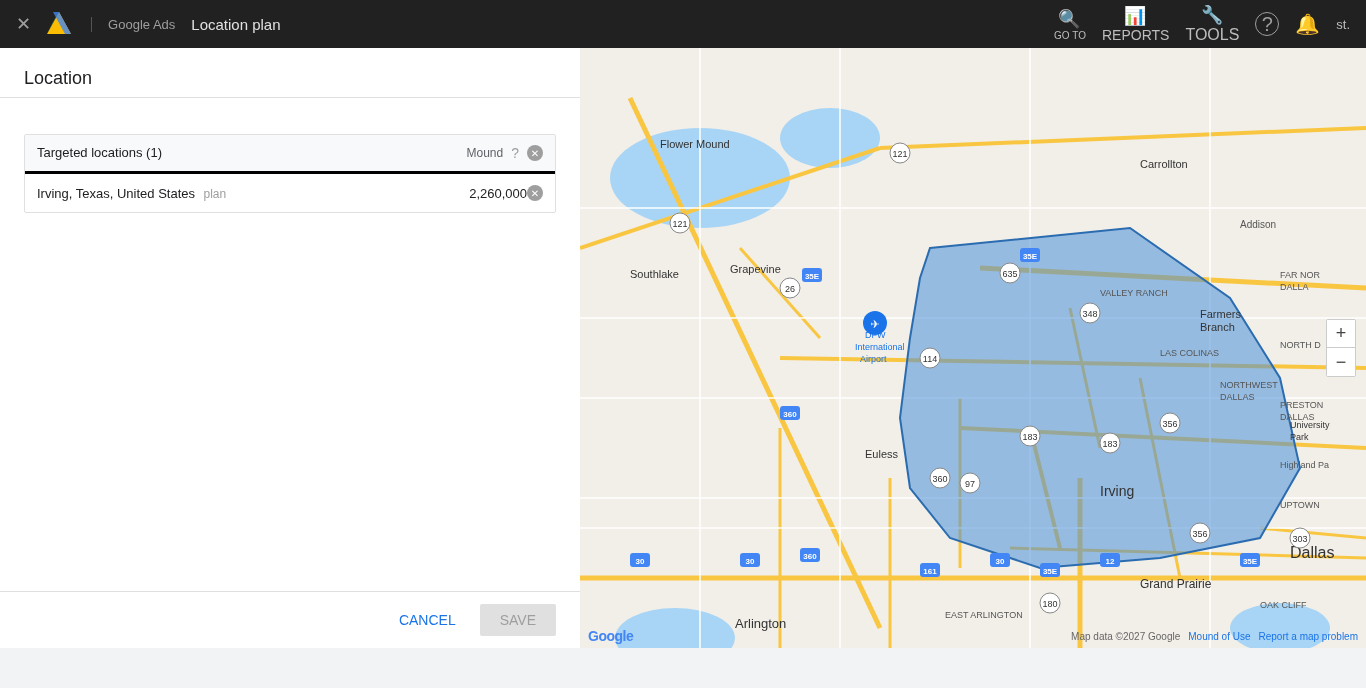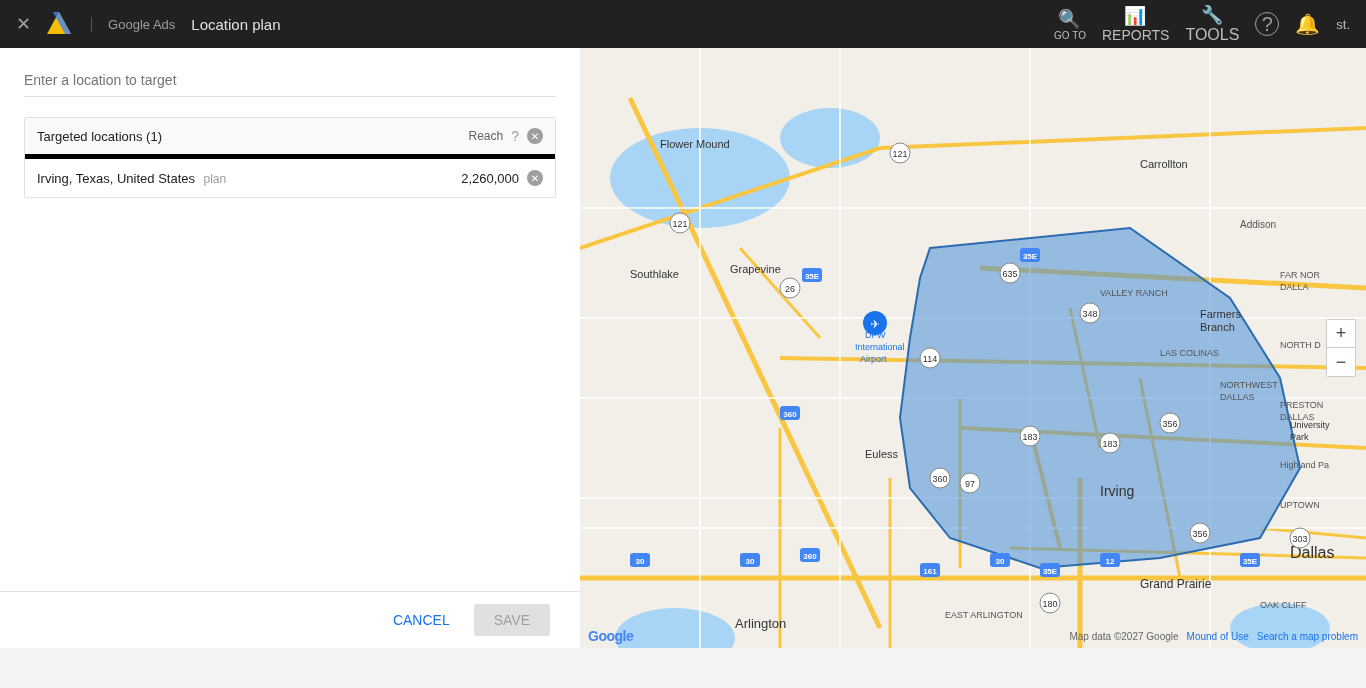--- a/index.html
+++ b/index.html
@@ -186,24 +186,24 @@
       color: #9e9e9e;
       outline: none;
     }
     .targeted-section {
       margin-top: 20px;
       border: 1px solid #e0e0e0;
       border-radius: 2px;
     }
     .targeted-header {
       display: flex;
-      align-items: flex-end;
+      align-items: flex-start;
       justify-content: space-between;
       padding: 10px 12px;
-      border-bottom: 5px solid #000000;
+      border-bottom: 3px solid #000000;
       background: #f8f9fa;
     }
     .targeted-header-left {
       font-size: 13px;
       color: #202124;
       font-weight: 500;
     }
     .targeted-header-right {
       display: flex;
       align-items: center;
@@ -237,28 +237,27 @@
       padding: 10px 12px;
     }
     .location-type {
       font-size: 12px;
       color: #9e9e9e;
       margin-left: 4px;
     }
     .location-row-right {
       display: flex;
       align-items: center;
-      gap: 8px;
     }
     .location-reach {
       font-size: 13px;
       color: #202124;
     }
     .dialog-footer {
-      padding: 12px 30px;
+      padding: 12px 24px;
       display: flex;
       justify-content: flex-end;
       align-items: center;
       gap: 12px;
       border-top: 1px solid #e0e0e0;
     }
     .btn-cancel {
       background: none;
       border: none;
       color: #1a73e8;
@@ -433,27 +432,29 @@
       <div style="width:32px;">
         <input type="checkbox" style="">
       </div>
       <span style="font-size:13px;color:#5f6368;">prope</span>
     </div>
   </div>
 
   <div class="dialog">
 
     <div class="dialog-left">
+      <div class="dialog-header">
+        <h2 class="dialog-title">Location</h2>
+      </div>
       <div class="dialog-body">
-        <input type="text" class="location-input" placeholder="Enter a location to target" style="">
         <div class="targeted-section">
           <div class="targeted-header">
             <span class="targeted-header-left">Targeted locations (1)</span>
             <div class="targeted-header-right">
-              <span class="reach-label">Reach</span>
+              <span class="reach-label">Mound</span>
               <span class="help-icon">?</span>
               <div class="close-circle">✕</div>
             </div>
           </div>
           <div class="location-row">
             <div>
               <span style="font-size:13px;color:#202124;">Irving, Texas, United States</span>
               <span class="location-type">plan</span>
             </div>
             <div class="location-row-right">
@@ -654,19 +655,19 @@
         <button class="map-zoom-btn">+</button>
         <button class="map-zoom-btn">−</button>
       </div>
 
       
       <div class="map-footer">
         <span style="font-size:14px;font-weight:bold;color:#4285f4;letter-spacing:-0.5px;">Google</span>
         <div class="map-attribution">
           <span>Map data ©2027 Google</span>
           <span style="color:#1a73e8;cursor:pointer;">Mound of Use</span>
-          <span style="color:#1a73e8;cursor:pointer;">Search a map problem</span>
+          <span style="color:#1a73e8;cursor:pointer;">Report a map problem</span>
         </div>
       </div>
     </div>
   </div>
 
 </div>
 
 </body></html>

